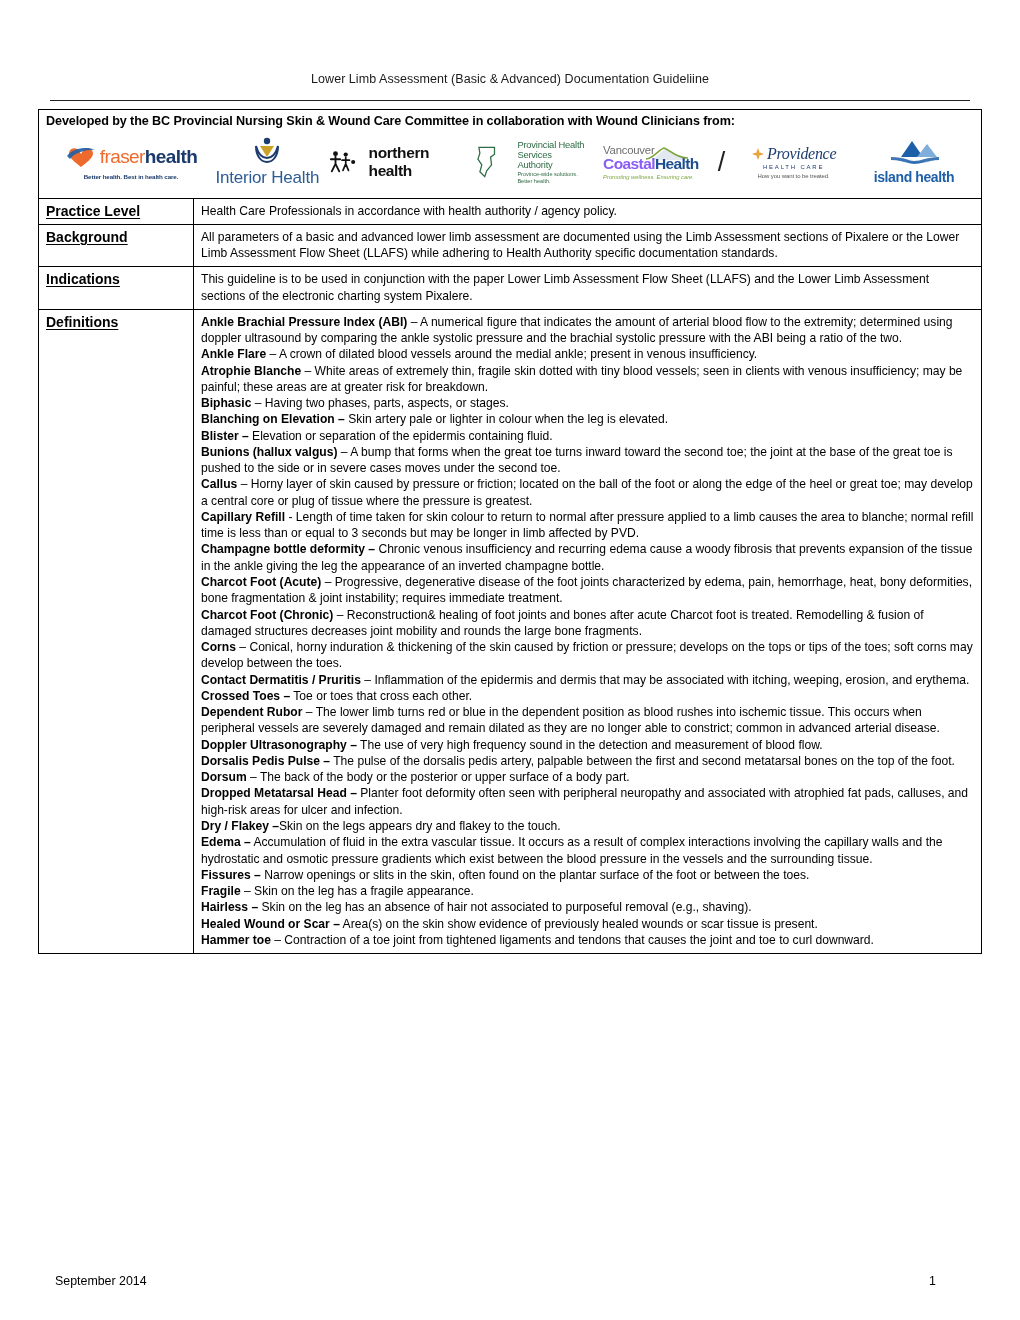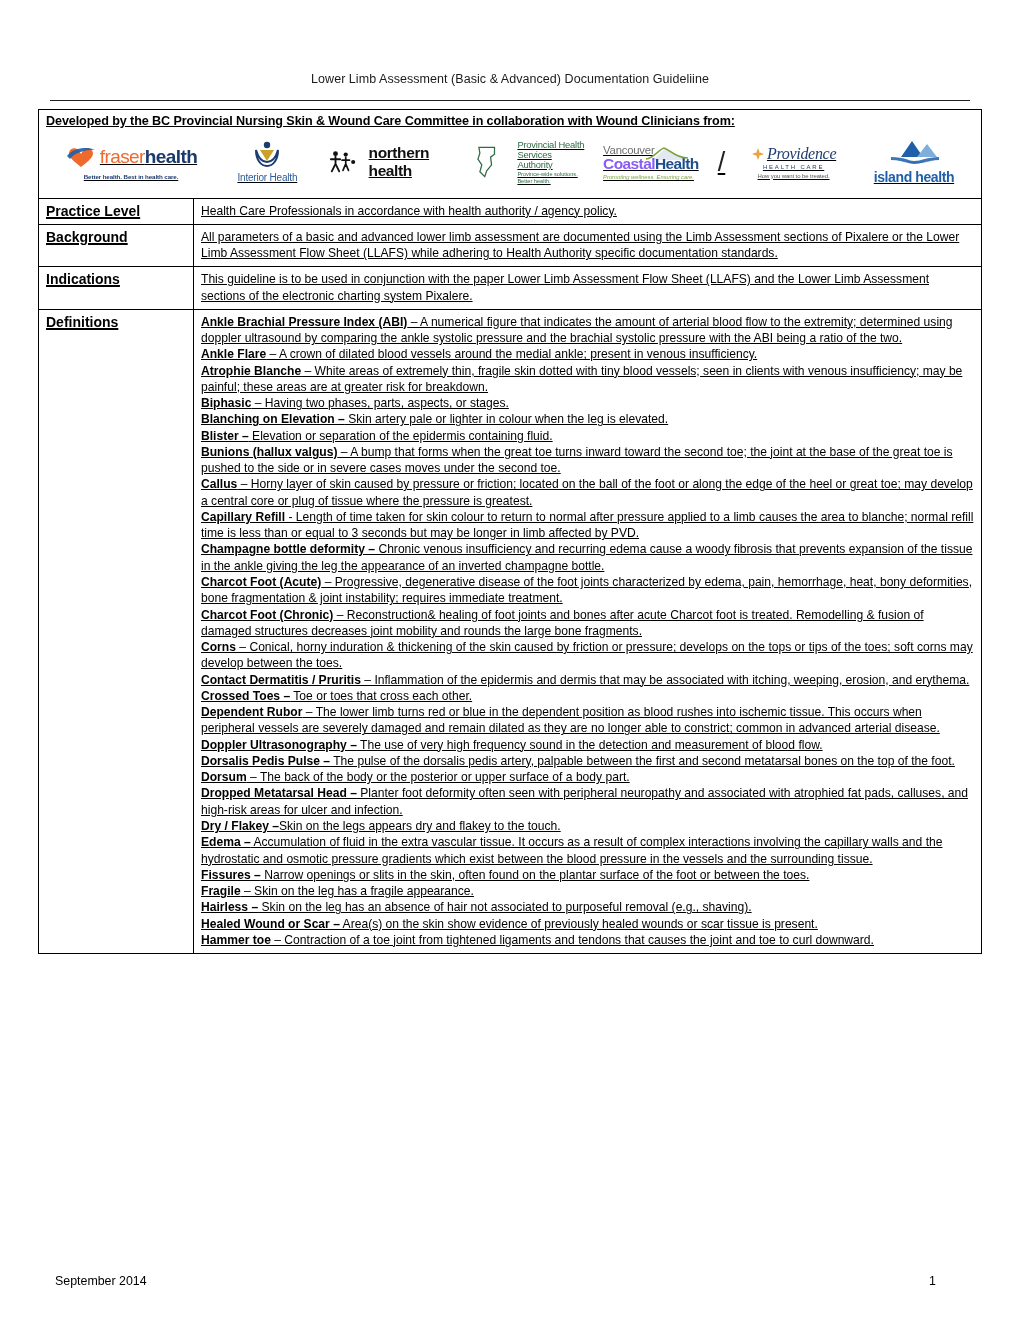--- a/index.html
+++ b/index.html
@@ -39,21 +39,20 @@
     border-bottom: 1.4px solid #222;
     height: 0;
   }
 
   
   .doc-table {
     width: 944px;
     margin: 8px auto 0 auto;
     border-collapse: collapse;
     table-layout: fixed;
-    text-decoration: underline;
   }
   .doc-table td {
     border: 1.1px solid #000;
     vertical-align: top;
     padding: 4px 6px 5px 7px;
   }
 
   
   .banner-cell {
     border: 1.1px solid #000;
@@ -87,21 +86,21 @@
   .fh-word { font-size: 19px; letter-spacing: -0.6px; line-height: 1; }
   .fh-word .a { color: #ED6A2C; font-weight: normal; }
   .fh-word .b { color: #1B3A6B; font-weight: bold; }
   .fh-tag {
     font-size: 6.2px; color: #1B3A6B; margin-top: 4px;
     letter-spacing: -0.1px; font-weight: bold;
   }
 
   
   .ih { width: 110px; }
-  .ih-word { font-size: 10px; color: #2C5C96; letter-spacing: -0.2px; margin-top: 3px; }
+  .ih-word { font-size: 17px; color: #2C5C96; letter-spacing: -0.2px; margin-top: 3px; }
 
   
   .nh { width: 140px; }
   .nh-row { display: flex; align-items: center; gap: 12px; justify-content: flex-end; }
   .nh-word { font-size: 15.5px; font-weight: bold; color: #111; letter-spacing: -0.4px; }
 
   
   .phsa { width: 112px; }
   .phsa-row { display: flex; align-items: center; gap: 17px; }
   .phsa-txt { line-height: 1.08; }

